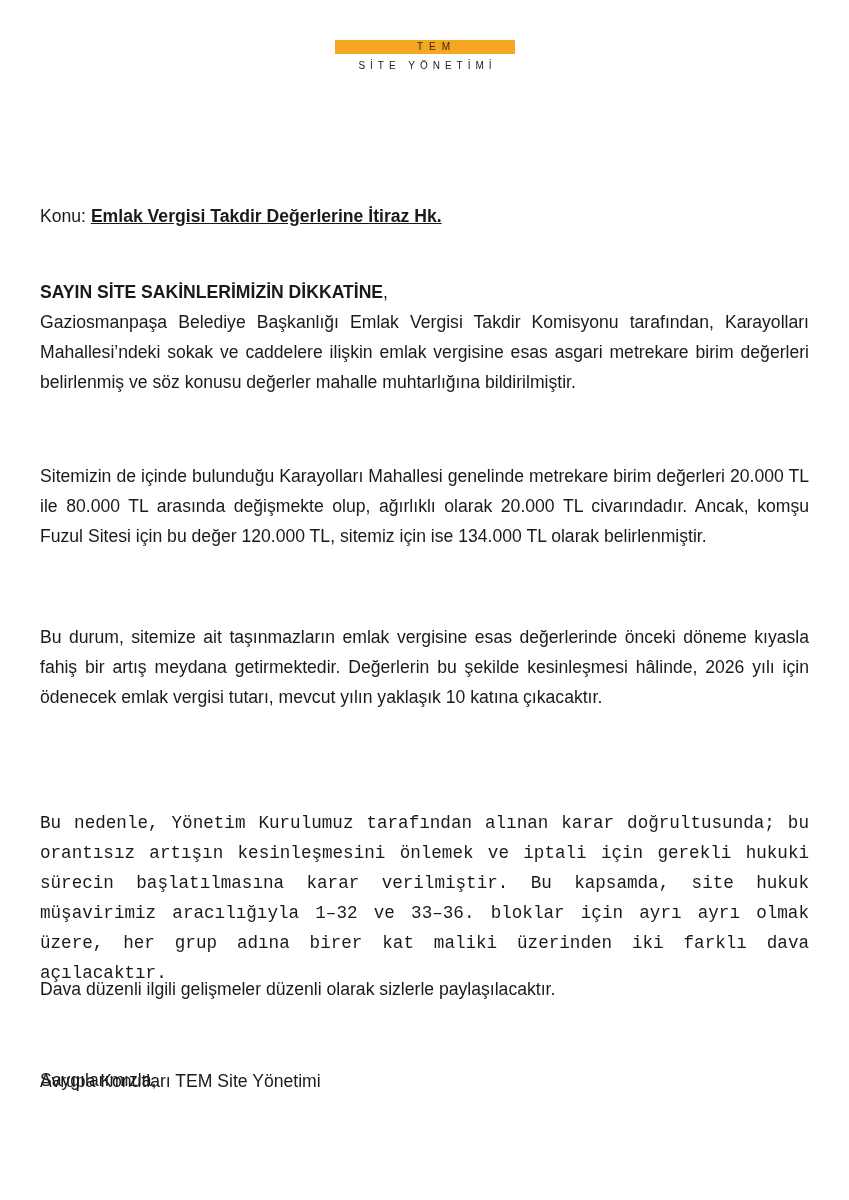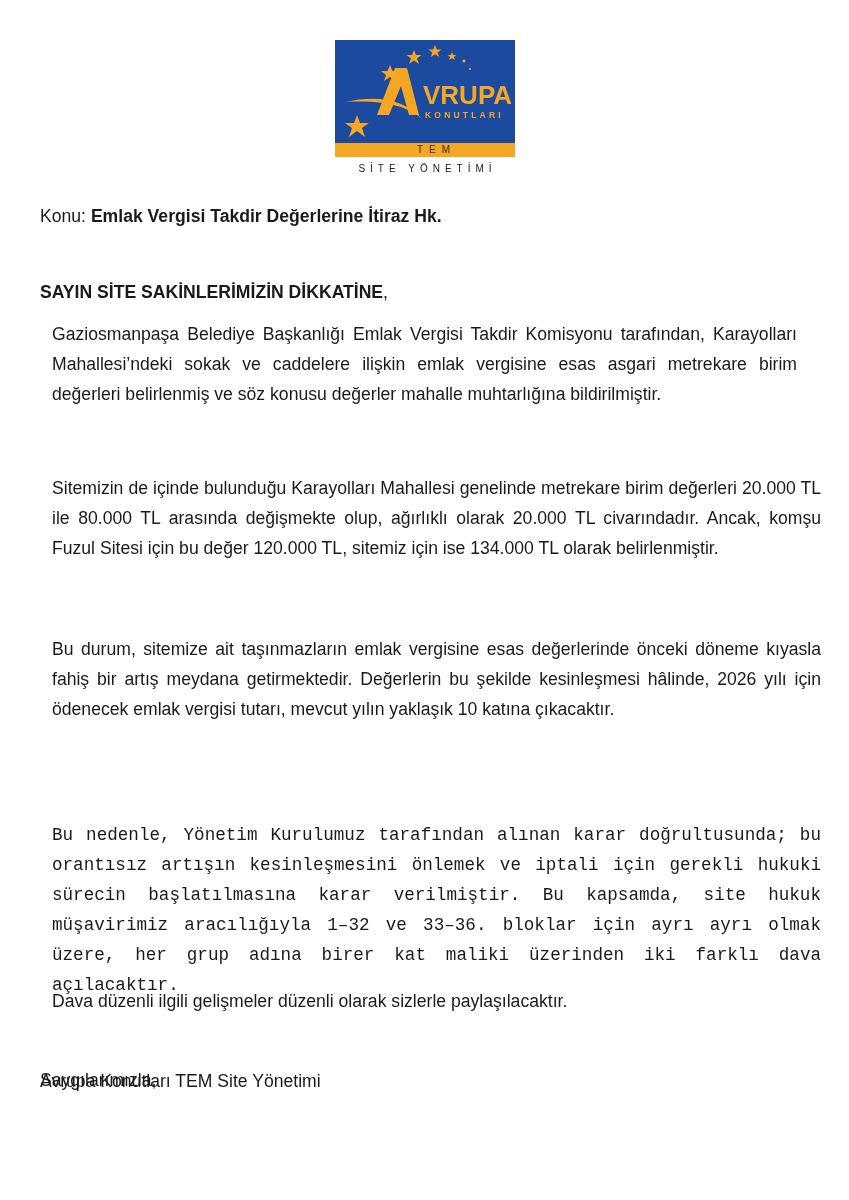--- a/index.html
+++ b/index.html
@@ -8,54 +8,35 @@
 
   .logo-wrap { position: absolute; left: 335px; top: 40px; width: 180px; }
   .logo-box { position: relative; width: 180px; height: 103px; background: #1c4a9e; overflow: hidden; }
   .logo-band { width: 180px; height: 14px; background: #f5a623; text-align: center;
                font-size: 10px; letter-spacing: 6px; color: #3a2a10; line-height: 14px; padding-left: 23px; box-sizing: border-box; }
   .logo-sub { margin-top: 6px; text-align: center; font-size: 10px; letter-spacing: 5px; color: #222; padding-left: 5px; }
   .logo-svg { position: absolute; left: 0; top: 0; }
 
   .doc { position: absolute; left: 40px; width: 769px; font-size: 17.6px; line-height: 30px; }
   .subject { top: 201px; }
-  .subject b { font-weight: bold; }
-  .p { text-align: justify; text-align-last: left; margin: 12px; }
+  .subject b { font-weight: bold; text-decoration: underline; }
+  .p { text-align: justify; text-align-last: left; margin: 0; }
   .p1 { top: 277px; }
   .p2 { top: 461px; }
   .p3 { top: 622px; }
   .p4 { top: 808px; font-family: Liberation Mono, monospace; }
   .p5 { top: 974px; }
   .p6 { top: 1019px; margin-top: 46px; }
   .p7 { top: 1066px; }
   .greet { font-weight: bold; }
 </style>
 </head>
 <body>
 
 <div class="logo-wrap">
-  <div class="logo-box">
-    <svg class="logo-svg" width="180" height="103" viewBox="0 0 180 103">
-
-      <g fill="#f5a623">
-        <polygon points="22,75 25,83 34,83 27,88 30,97 22,91 14,97 17,88 10,83 19,83"></polygon>
-        <polygon points="55,25 57.5,31 64,31 59,35 61,41 55,37 49,41 51,35 46,31 52.5,31"></polygon>
-        <polygon points="79,10 81,15 86.5,15 82,18.5 84,24 79,20.5 74,24 76,18.5 71.5,15 77,15"></polygon>
-        <polygon points="100,5 101.8,9.5 106.5,9.5 102.7,12.5 104.2,17 100,14.2 95.8,17 97.3,12.5 93.5,9.5 98.2,9.5"></polygon>
-        <polygon points="117,12 118.2,15 121.5,15 118.9,17 119.9,20 117,18.2 114.1,20 115.1,17 112.5,15 115.8,15"></polygon>
-        <circle cx="129" cy="21" r="1.6"></circle>
-        <circle cx="135" cy="29" r="1.1"></circle>
-
-        <path d="M42,75 L60,28 L72,28 L84,75 L74,75 L66,46 L54,75 Z"></path>
-        <path d="M10,62 C40,55 70,58 88,80 C72,64 42,60 10,62 Z"></path>
-      </g>
-      <text x="88" y="64" fill="#f5a623" font-family="Liberation Sans, sans-serif" font-weight="bold" font-size="26">VRUPA</text>
-      <text x="90" y="78" fill="#f5a623" font-family="Liberation Sans, sans-serif" font-weight="bold" font-size="8.5" letter-spacing="3.2">KONUTLARI</text>
-    </svg>
-  </div>
   <div class="logo-band">TEM</div>
   <div class="logo-sub">SİTE YÖNETİMİ</div>
 </div>
 
 <div class="doc subject">
   <span>Konu: </span><b>Emlak Vergisi Takdir Değerlerine İtiraz Hk.</b>
 </div>
 
 <div class="doc p1">
   <div><span class="greet">SAYIN SİTE SAKİNLERİMİZİN DİKKATİNE</span><span>,</span></div>

